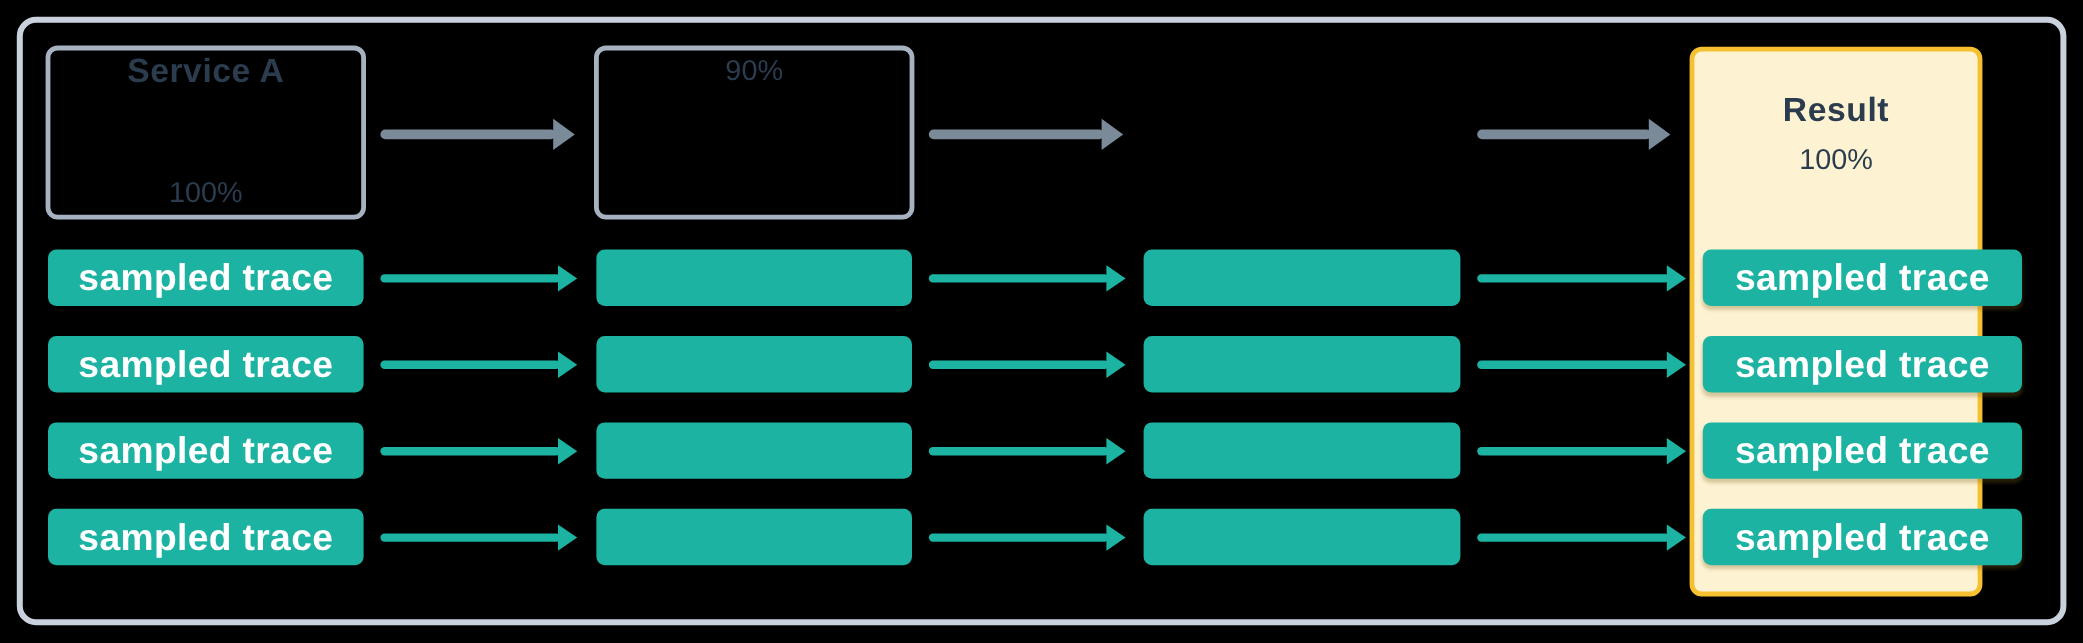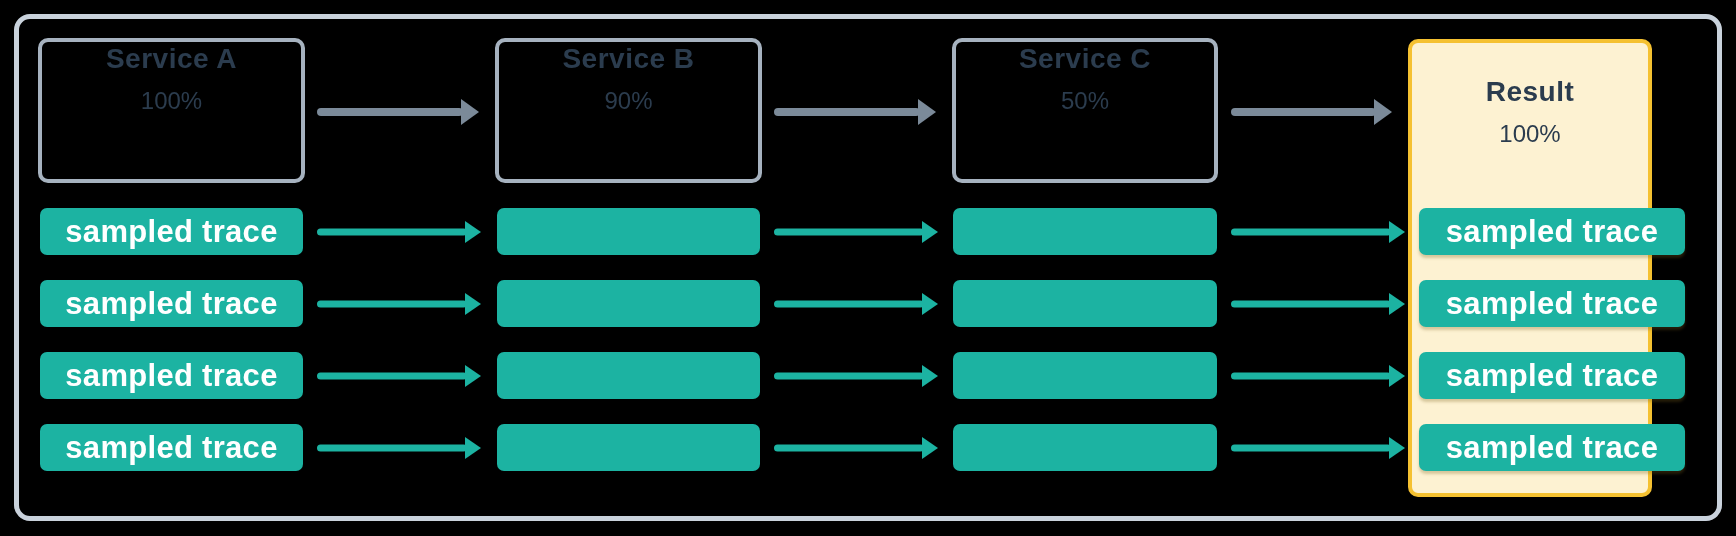--- a/index.html
+++ b/index.html
@@ -11,21 +11,21 @@
   }
   .frame{
     position:absolute;left:14px;top:14px;width:1708px;height:507px;
     border:5px solid var(--frame-border,#c9d2dc);border-radius:16px;
     box-sizing:border-box;
   }
   
   .svc{
     position:absolute;top:38px;height:145px;box-sizing:border-box;
     border:4px solid var(--service-border,#a6b2bf);border-radius:10px;
-    display:flex;flex-direction:column;align-items:center;justify-content:flex-start;gap:7px;
+    display:flex;flex-direction:column;align-items:center;justify-content:space-between;gap:7px;
   }
   .svc-a{left:38px;width:267px}
   .svc-b{left:495px;width:267px}
   .svc-c{left:952px;width:266px}
   .title{font-size:28px;font-weight:700;color:var(--service-text,#2b3c4e);letter-spacing:.5px;line-height:34px}
   .rate{font-size:24px;font-weight:400;color:var(--service-text,#2b3c4e);line-height:36px}
   
   .result{
     position:absolute;left:1408px;top:39px;width:244px;height:458px;box-sizing:border-box;
     background:var(--result-fill,#fdf2d2);
@@ -73,26 +73,21 @@
 <body>
 
 <div class="canvas">
   <div class="frame"></div>
 
   <div class="svc svc-a">
     <div class="title">Service A</div>
     <div class="rate">100%</div>
   </div>
   <div class="svc svc-b">
-    <div class="title">Service B</div>
     <div class="rate">90%</div>
-  </div>
-  <div class="svc svc-c">
-    <div class="title">Service C</div>
-    <div class="rate">50%</div>
   </div>
 
   <div class="result">
     <div class="hdr">
       <div class="title">Result</div>
       <div class="rate">100%</div>
     </div>
   </div>
 
   <div class="arrow gray-arrow gap-ab"></div>

